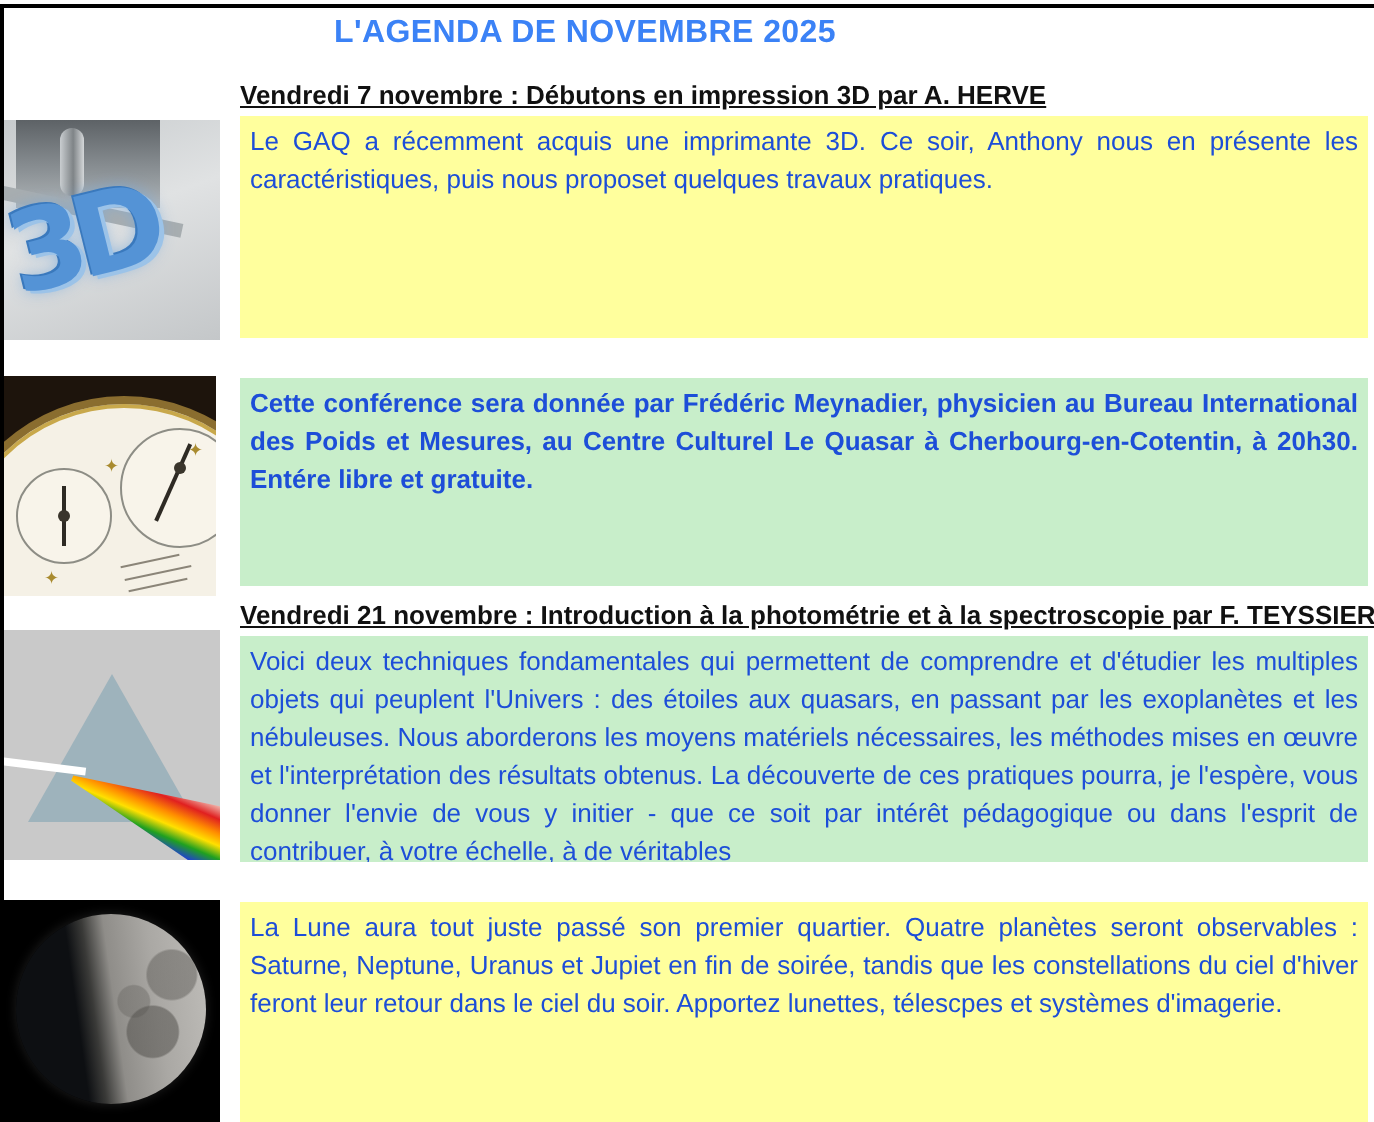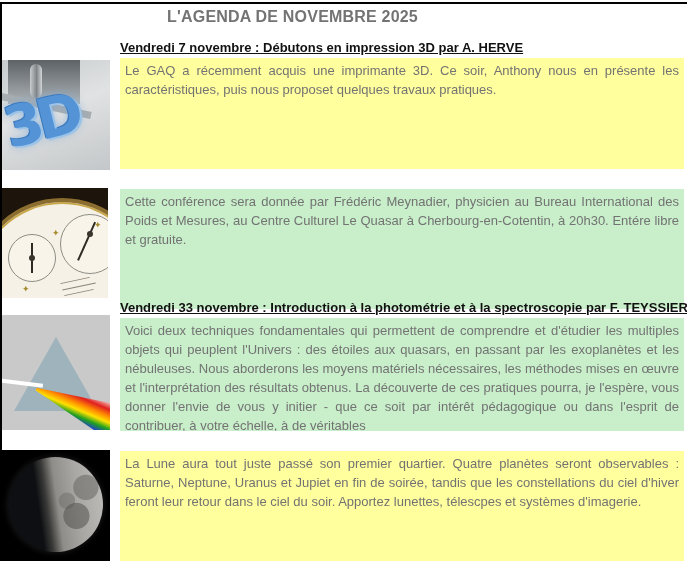--- a/index.html
+++ b/index.html
@@ -5,31 +5,31 @@
   html,body{margin:0;padding:0;background:#fff;}
   .page{
     position:relative;width:687px;height:561px;background:#ffffff;
     overflow:hidden;font-family:"Liberation Sans",sans-serif;
   }
   .border-top{position:absolute;left:2px;top:2px;width:685px;height:2px;background:#000;}
   .border-left{position:absolute;left:0;top:2px;width:2px;height:559px;background:#000;}
 
   .page-title{
     position:absolute;left:0;top:8px;width:585px;text-align:center;
-    font-size:16px;font-weight:bold;color:#737373;letter-spacing:.2px;
+    font-size:16px;font-weight:bold;color:#3b82f6;letter-spacing:.2px;
   }
 
   .event-heading{
     position:absolute;left:120px;width:567px;height:17px;
     font-size:13px;font-weight:bold;color:#111;
     text-decoration:underline;white-space:nowrap;overflow:hidden;
   }
   .event-body{
     position:absolute;left:120px;width:564px;overflow:hidden;
-    font-size:13px;line-height:19px;color:#737373;text-align:justify;
+    font-size:13px;line-height:19px;color:#1d4ed8;text-align:justify;
     padding:3px 5px 0 5px;box-sizing:border-box;
   }
   .bg-yellow{background:#ffff9d;}
   .bg-green{background:#c8eeca;}
 
   .photo{position:absolute;left:2px;overflow:hidden;}
 
   
   .photo-printer{top:60px;width:108px;height:110px;
     background:linear-gradient(160deg,#c7cbcd 0%,#e0e2e3 45%,#c4c7c9 100%);}
@@ -91,40 +91,40 @@
 
   <div class="event-heading" style="top:40px;">Vendredi 7 novembre : Débutons en impression 3D par A. HERVE</div>
   <div class="event-body bg-yellow" style="top:58px;height:111px;">Le GAQ a récemment acquis une imprimante 3D. Ce soir, Anthony nous en présente les caractéristiques, puis nous proposet quelques travaux pratiques.</div>
   <div class="photo photo-printer">
     <div class="pr-frame"></div>
     <div class="pr-rod"></div>
     <div class="pr-rail"></div>
     <div class="pr-label">3D</div>
   </div>
 
-  <div class="event-body bg-green" style="top:189px;height:120px;">Cette conférence sera donnée par Frédéric Meynadier, physicien au Bureau International des Poids et Mesures, au Centre Culturel Le Quasar à Cherbourg-en-Cotentin, à 20h30. Entére libre et gratuite.</div>
+  <div class="event-body bg-green" style="top:189px;height:104px;font-weight:bold;">Cette conférence sera donnée par Frédéric Meynadier, physicien au Bureau International des Poids et Mesures, au Centre Culturel Le Quasar à Cherbourg-en-Cotentin, à 20h30. Entére libre et gratuite.</div>
   <div class="photo photo-clock">
     <div class="ck-face"></div>
     <div class="ck-sub ck-sub1">
       <div class="ck-hand ck-hand1"></div>
       <div class="ck-pin ck-pin1"></div>
     </div>
     <div class="ck-sub ck-sub2">
       <div class="ck-hand ck-hand2"></div>
       <div class="ck-pin ck-pin2"></div>
     </div>
     <span class="ck-star" style="left:50px;top:40px;">✦</span>
     <span class="ck-star" style="left:92px;top:32px;">✦</span>
     <span class="ck-star" style="left:20px;top:96px;">✦</span>
     <div class="ck-script" style="left:58px;top:92px;width:30px;transform:rotate(-12deg);"></div>
     <div class="ck-script" style="left:60px;top:98px;width:34px;transform:rotate(-12deg);"></div>
     <div class="ck-script" style="left:62px;top:104px;width:30px;transform:rotate(-12deg);"></div>
   </div>
 
-  <div class="event-heading" style="top:300px;">Vendredi 33 novembre : Introduction à la photométrie et à la spectroscopie par F. TEYSSIER</div>
+  <div class="event-heading" style="top:300px;">Vendredi 21 novembre : Introduction à la photométrie et à la spectroscopie par F. TEYSSIER</div>
   <div class="event-body bg-green" style="top:318px;height:113px;">Voici deux techniques fondamentales qui permettent de comprendre et d'étudier les multiples objets qui peuplent l'Univers : des étoiles aux quasars, en passant par les exoplanètes et les nébuleuses. Nous aborderons les moyens matériels nécessaires, les méthodes mises en œuvre et l'interprétation des résultats obtenus. La découverte de ces pratiques pourra, je l'espère, vous donner l'envie de vous y initier -  que ce soit par intérêt pédagogique ou dans l'esprit de contribuer, à votre échelle, à de véritables</div>
   <div class="photo photo-prism">
     <div class="pz-tri"></div>
     <div class="pz-beam"></div>
     <div class="pz-rain"></div>
   </div>
 
   <div class="event-body bg-yellow" style="top:451px;height:110px;">La Lune aura tout juste passé son premier quartier. Quatre planètes seront observables : Saturne, Neptune, Uranus et Jupiet en fin de soirée, tandis que les constellations du ciel d'hiver feront leur retour dans le ciel du soir. Apportez lunettes, télescpes et systèmes d'imagerie.</div>
   <div class="photo photo-moon">
     <div class="mo-disc"></div>

